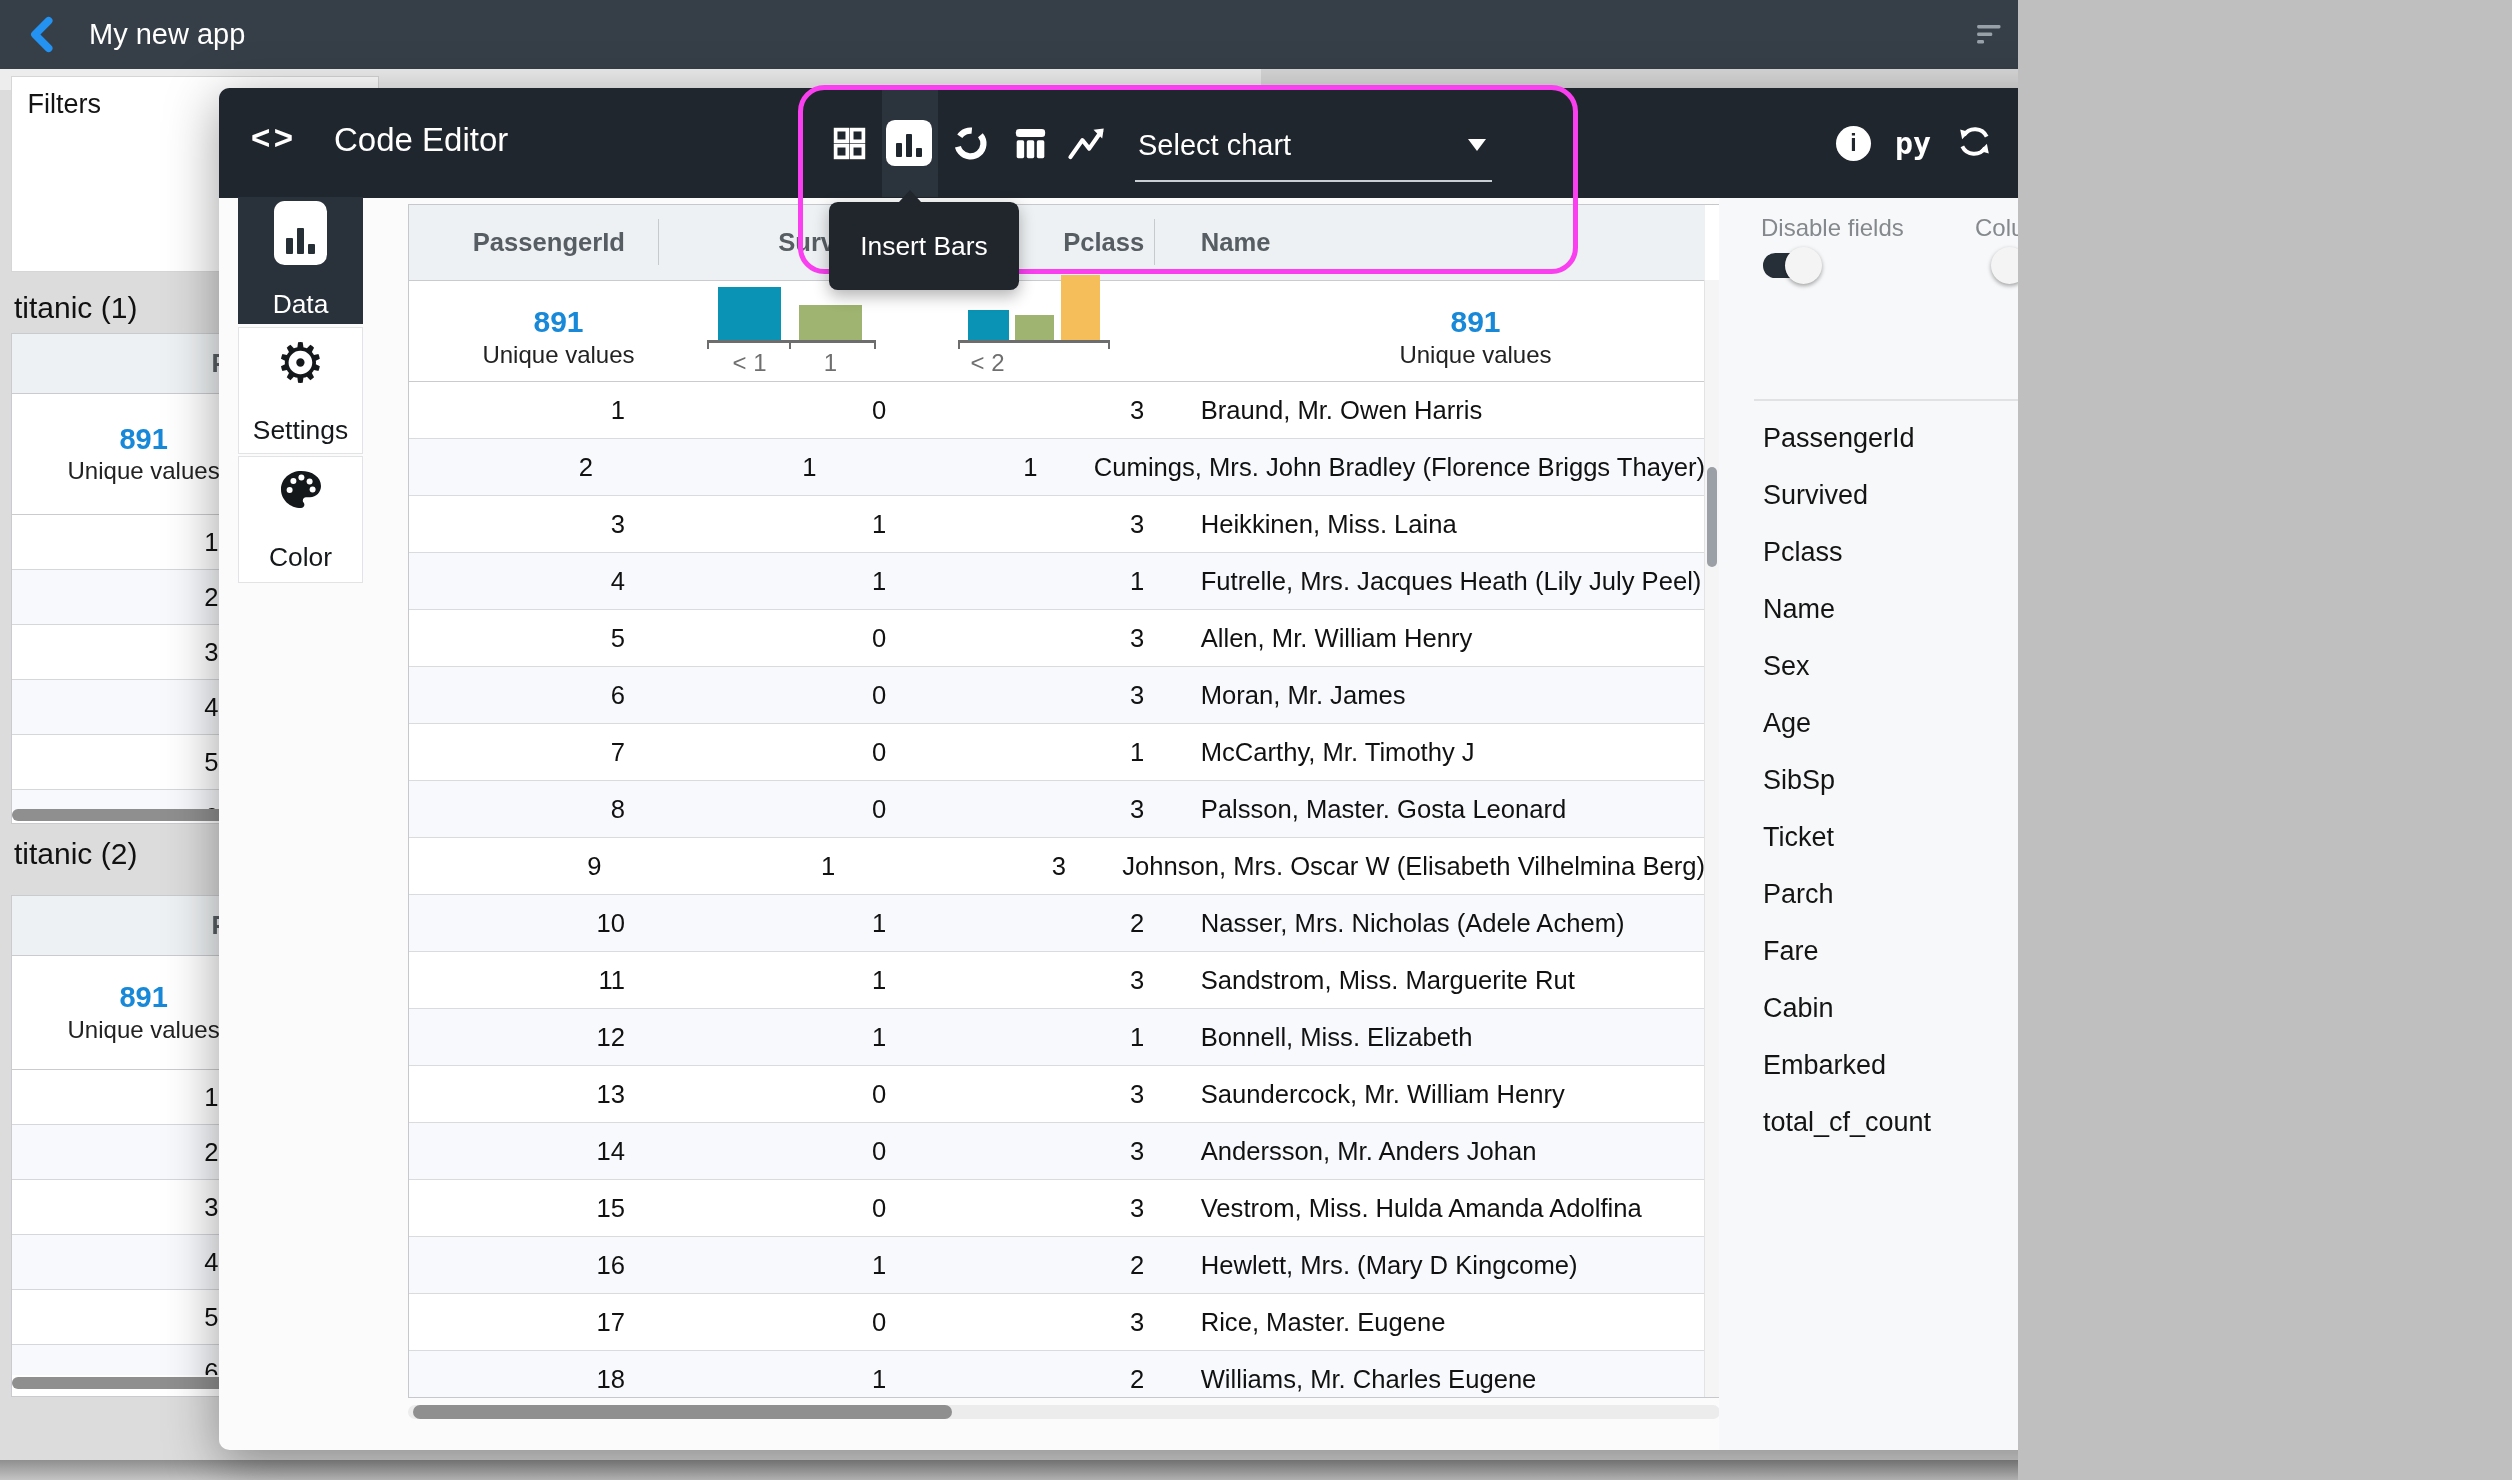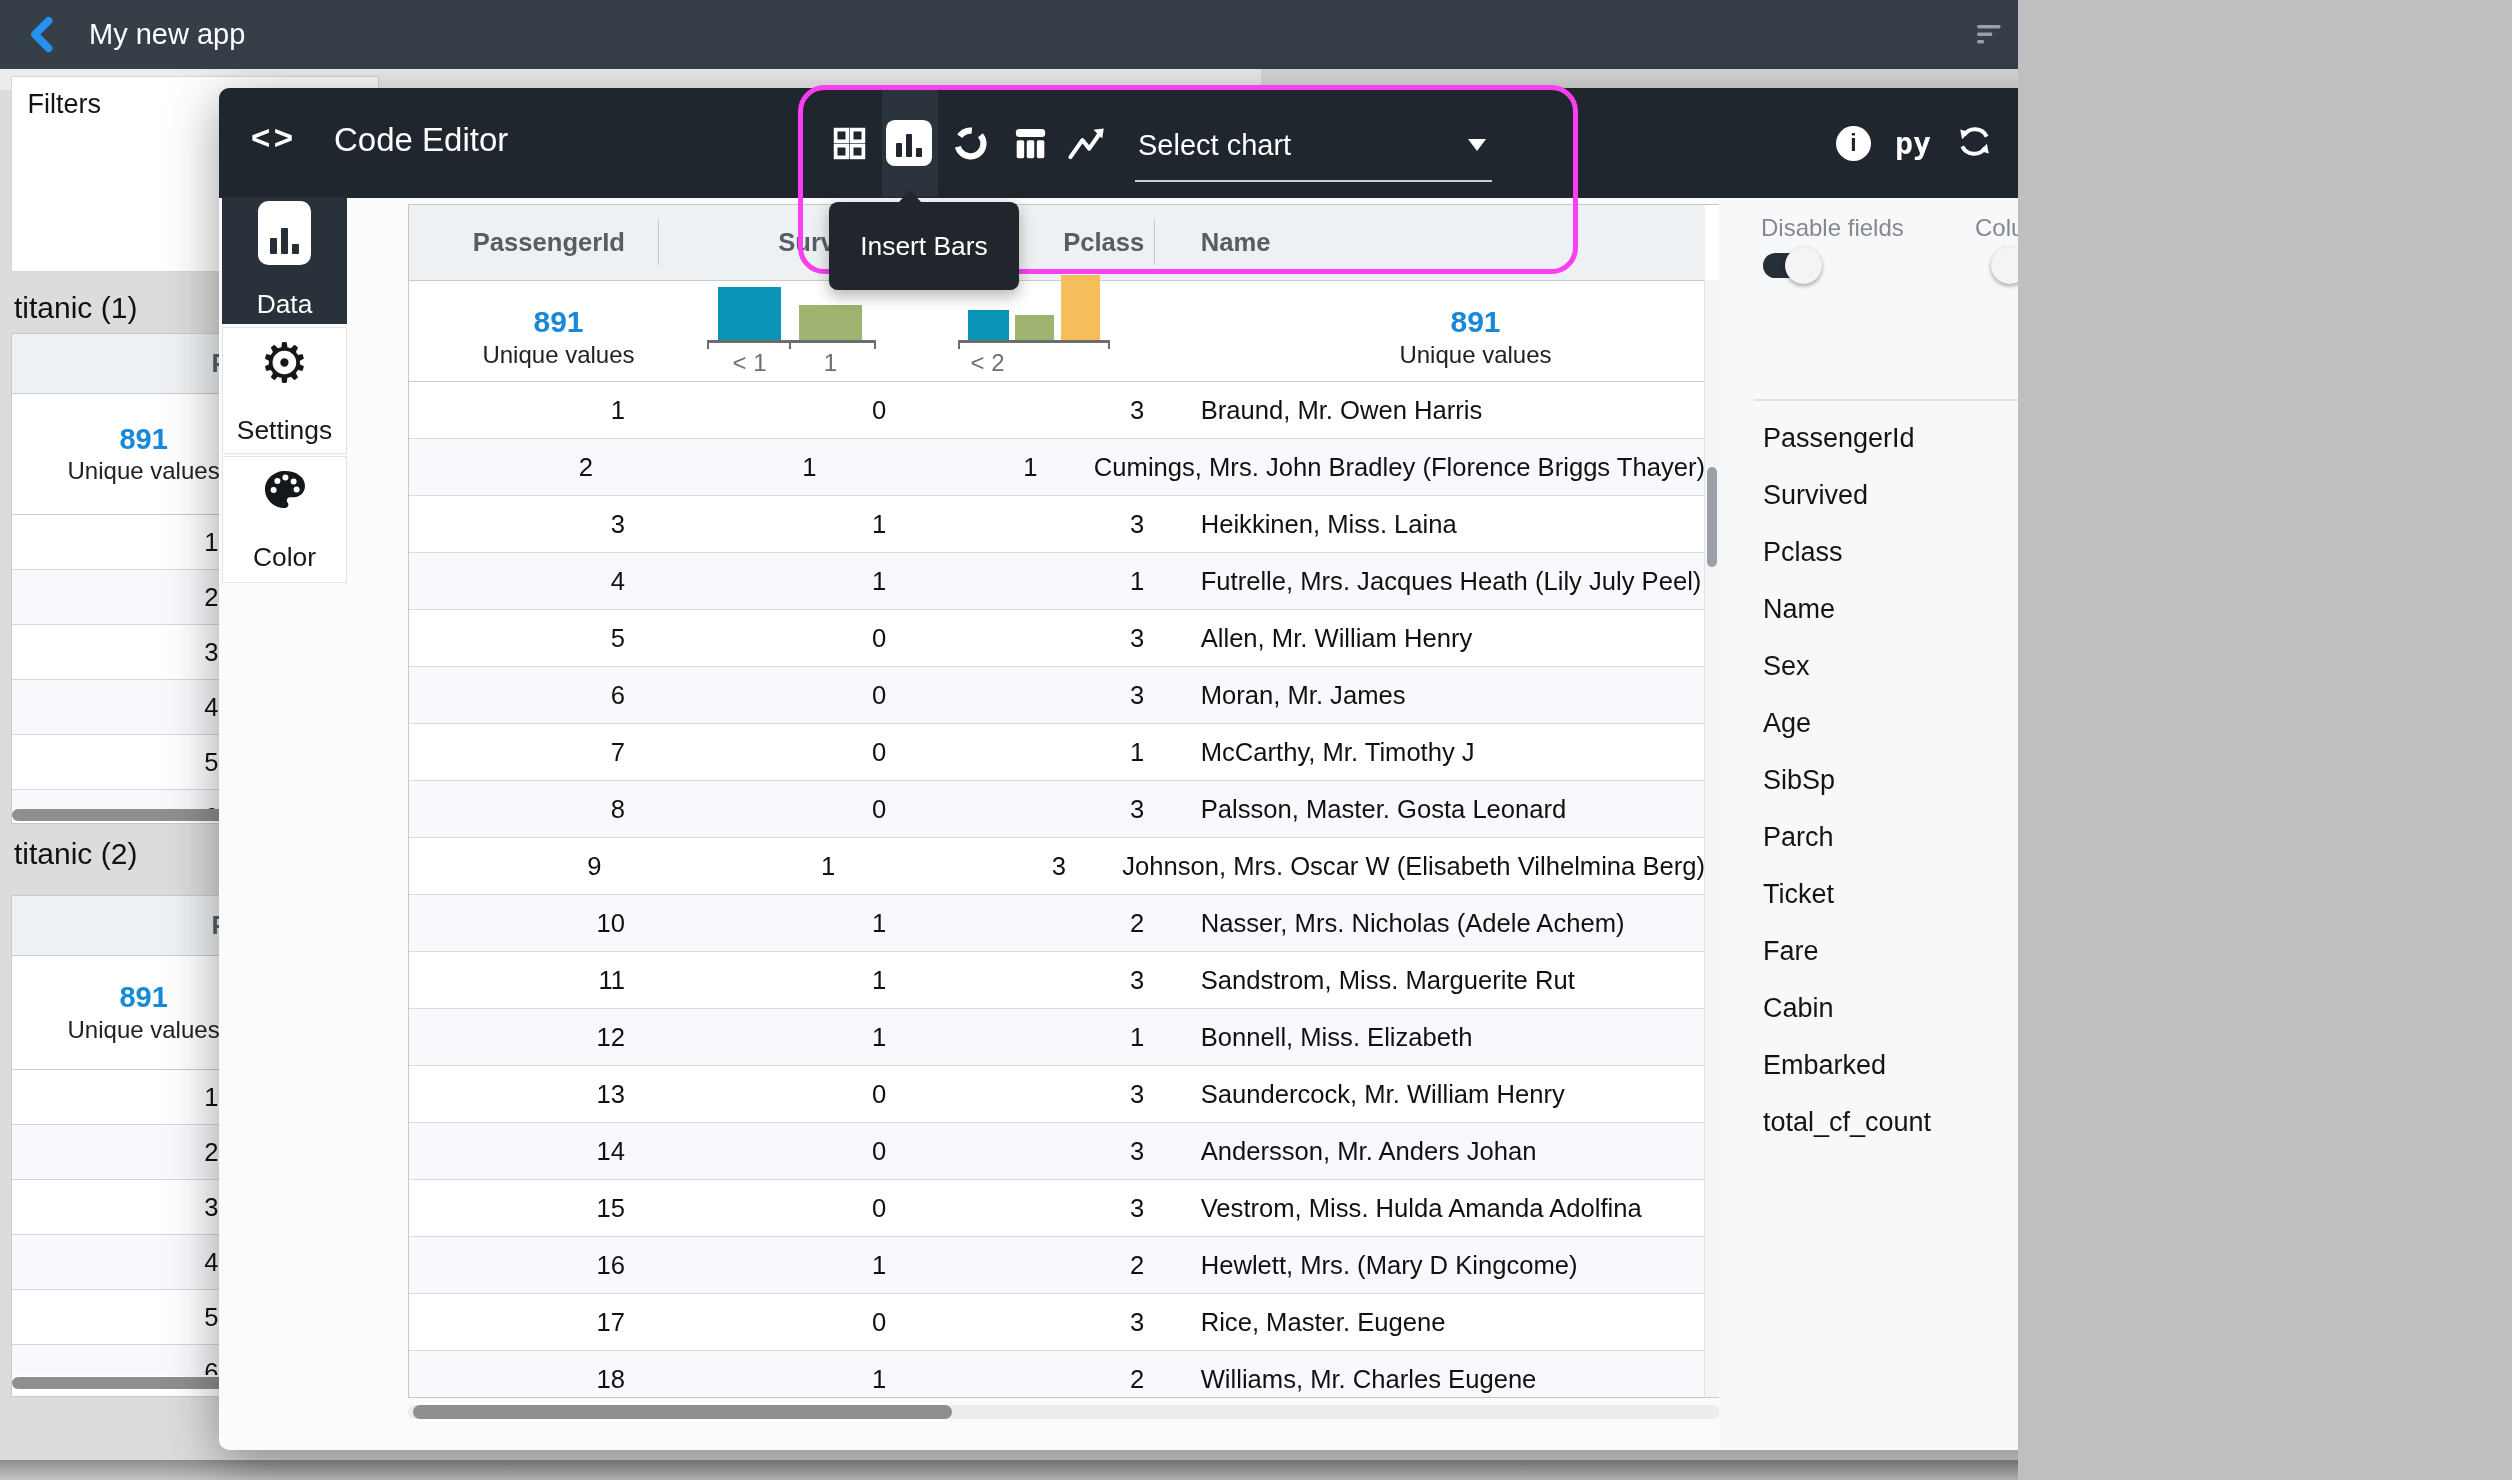--- a/index.html
+++ b/index.html
@@ -50,21 +50,21 @@
   .bars-tile i{display:block;width:6.2px;background:#20262d;border-radius:0.9px;}
   .selchart{position:absolute;left:919px;top:41px;color:#fff;font-size:29px;}
   .sel-underline{position:absolute;left:916px;top:92px;width:357px;height:1.8px;background:#c9ced3;}
   .sel-caret{position:absolute;left:1249px;top:51px;width:0;height:0;
              border-left:9.7px solid transparent;border-right:9.7px solid transparent;border-top:12.3px solid #fff;}
   .m-actions{position:absolute;right:49px;top:0;height:110px;display:flex;align-items:center;gap:24px;}
   .circ{width:35px;height:35px;border-radius:50%;background:#fff;color:#20262d;display:flex;
         align-items:center;justify-content:center;font-size:23px;font-weight:bold;}
   .py{color:#fff;font-size:30px;font-weight:bold;font-family:"DejaVu Sans Mono",monospace;}
   
-  .side-tile{position:absolute;left:3px;width:125px;height:127px;background:#fff;
+  .side-tile{position:absolute;left:19px;width:125px;height:127px;background:#fff;
              border:0.9px solid #e2e3e5;box-sizing:border-box;display:flex;flex-direction:column;
              align-items:center;justify-content:center;gap:24px;cursor:pointer;}
   .side-tile.active{background:#29313a;border-color:#29313a;}
   .side-label{font-size:26.4px;color:#15181b;}
   .side-tile.active .side-label{color:#fff;}
   .chart-glyph{background:#fff;border-radius:10.6px;display:flex;align-items:flex-end;
                justify-content:center;gap:4.4px;}
   .chart-glyph i{display:block;width:7px;background:#262e36;border-radius:0.9px;}
   .gear{font-size:55px;color:#15181b;line-height:1;}
   
@@ -630,31 +630,31 @@
             <span class="f-label">SibSp</span>
             <span class="checkbox on"></span>
             <span class="burger">
               <i></i>
               <i></i>
               <i></i>
               <i></i>
             </span>
           </div>
           <div class="f-row">
+            <span class="f-label">Ticket</span>
+            <span class="checkbox on"></span>
+            <span class="burger">
+              <i></i>
+              <i></i>
+              <i></i>
+              <i></i>
+            </span>
+          </div>
+          <div class="f-row">
             <span class="f-label">Parch</span>
-            <span class="checkbox on"></span>
-            <span class="burger">
-              <i></i>
-              <i></i>
-              <i></i>
-              <i></i>
-            </span>
-          </div>
-          <div class="f-row">
-            <span class="f-label">Ticket</span>
             <span class="checkbox on"></span>
             <span class="burger">
               <i></i>
               <i></i>
               <i></i>
               <i></i>
             </span>
           </div>
           <div class="f-row">
             <span class="f-label">Fare</span>

